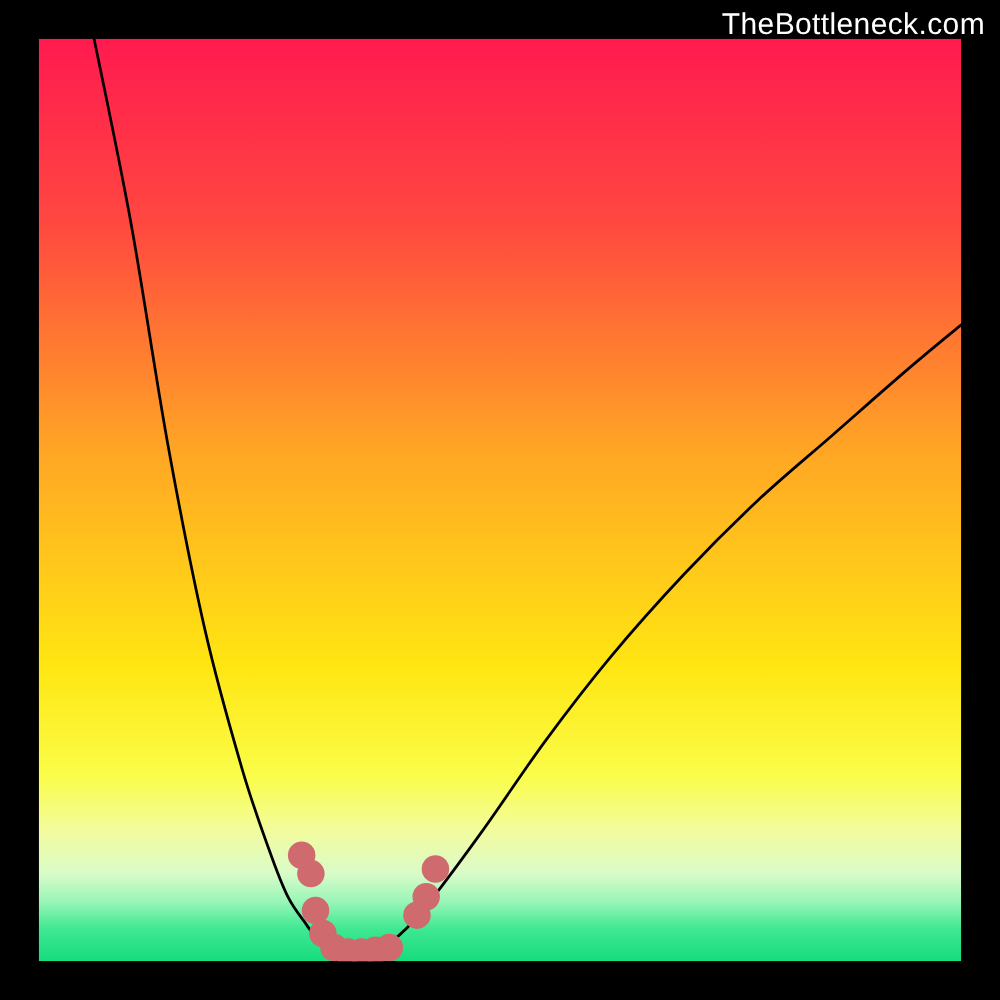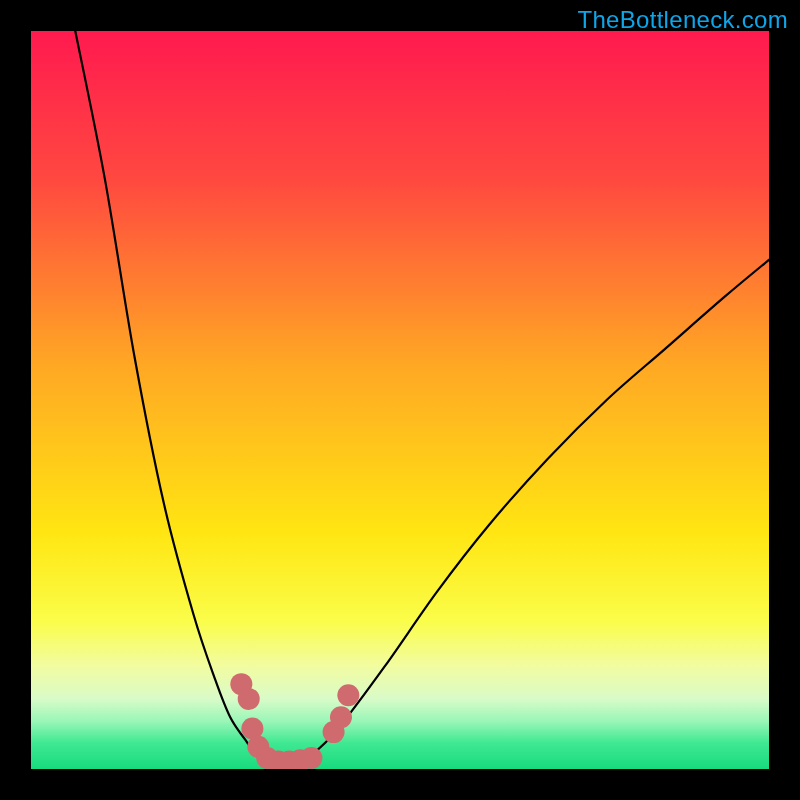--- a/index.html
+++ b/index.html
@@ -20,21 +20,21 @@
     position: absolute;
     left: 31px;
     top: 31px;
     width: 738px;
     height: 738px;
   }
   .watermark {
     position: absolute;
     top: 6px;
     right: 12px;
-    color: #0ea5e9;
+    color: #ffffff;
     font-size: 24px;
     font-weight: 400;
     letter-spacing: 0.3px;
     z-index: 5;
   }
   svg {
     display: block;
   }
 </style>
 </head>

